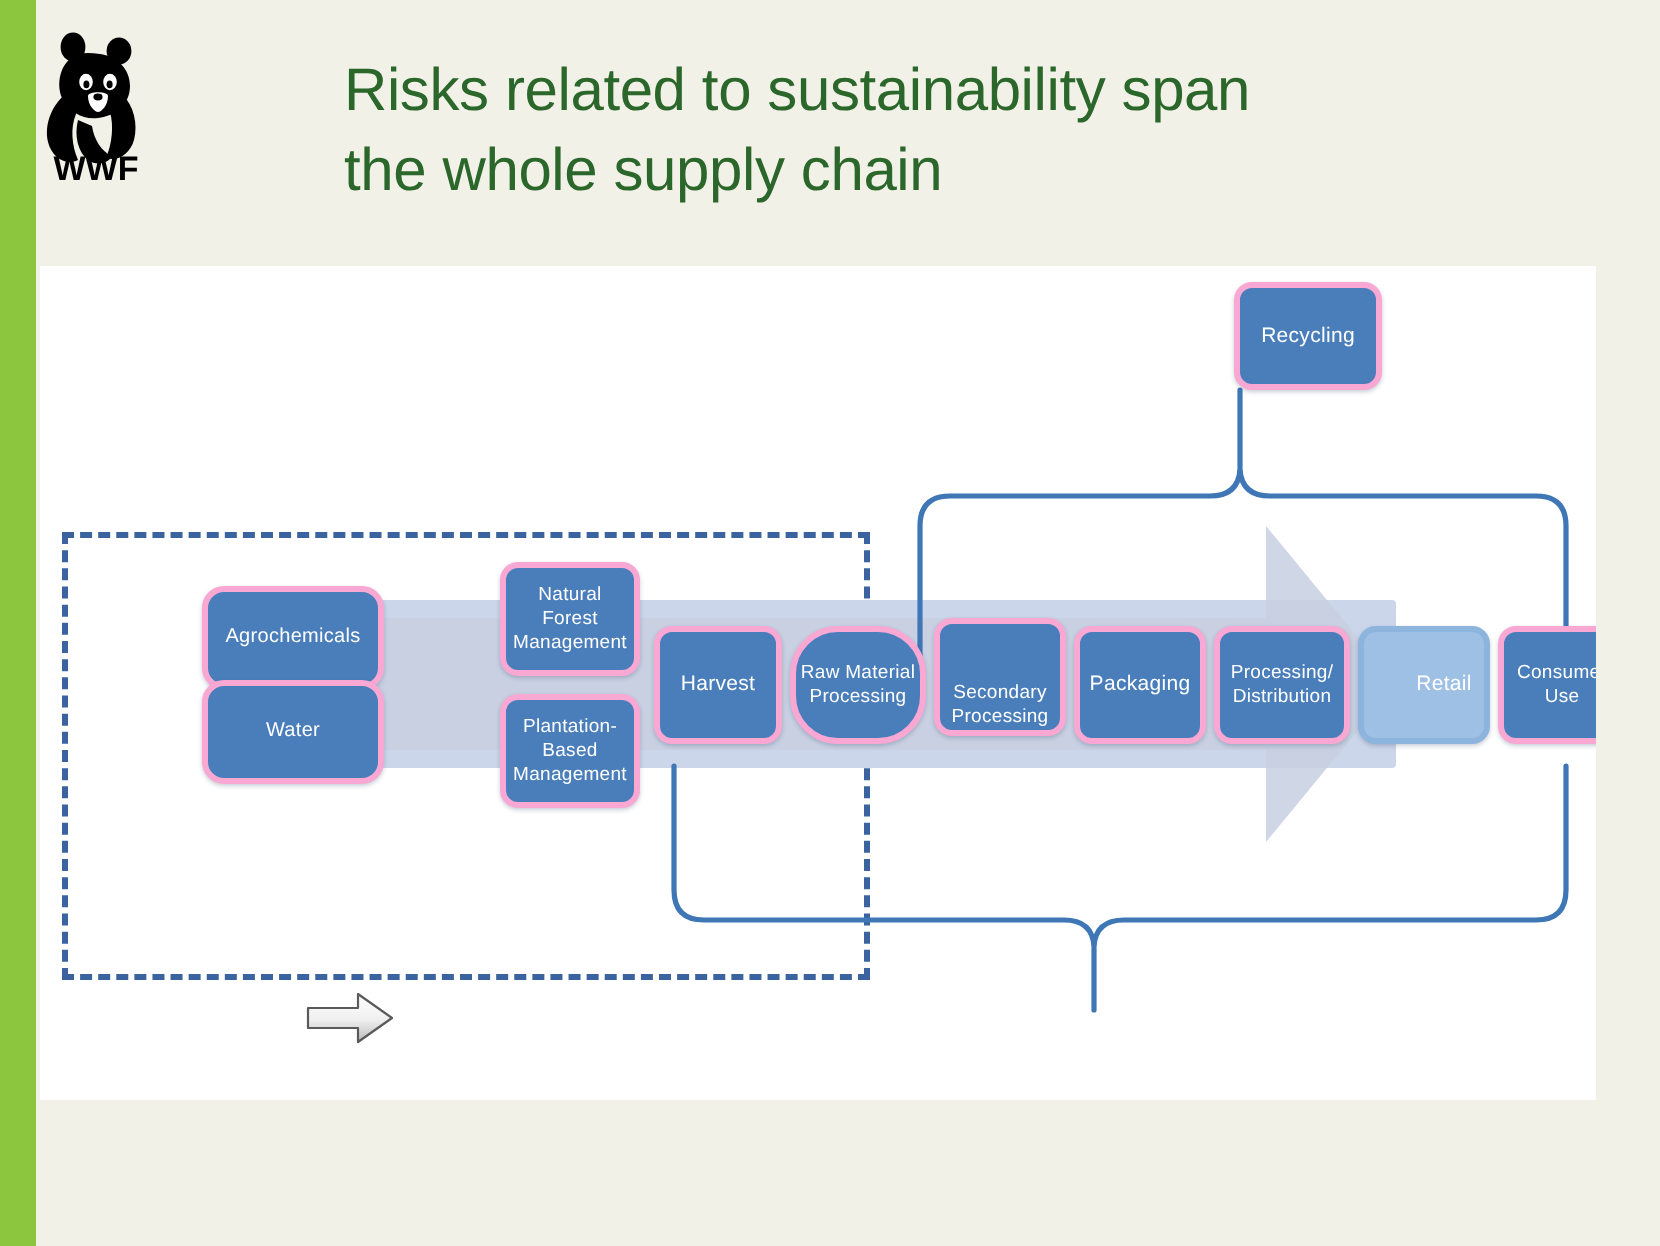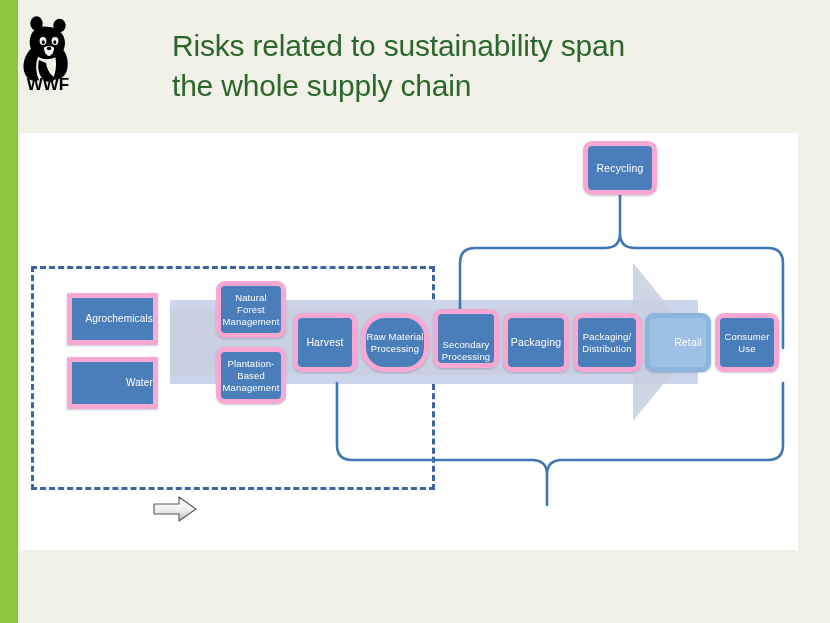--- a/index.html
+++ b/index.html
@@ -75,42 +75,42 @@
     width: 778px;
     height: 417px;
     pointer-events: none;
   }
   
   .node {
     position: absolute;
     box-sizing: border-box;
     border-radius: 9px;
     background: #4a7ebb;
-    border: 5px solid #f9a8d4;
+    border: 3px solid #f9a8d4;
     color: #ffffff;
     display: flex;
     align-items: center;
     justify-content: center;
     text-align: center;
     font-size: 9.5px;
     line-height: 12px;
     letter-spacing: 0.15px;
     white-space: pre-line;
     box-shadow: 0 1px 2px rgba(40,60,90,0.25);
+    margin-left: 34px;
   }
   .node.light {
     background: #9dc0e4;
     border-color: #8db4dd;
     color: #ffffff;
     padding-left: 20px;
   }
   .node.input {
-    border-radius: 1px;
+    border-radius: 11px;
     font-size: 10px;
-    justify-content: flex-end;
   }
   .node.bigtext {
     font-size: 10.5px;
     line-height: 13px;
   }
   
   #dashed-boundary {
     position: absolute;
     left: 11px;
     top: 133px;
@@ -208,21 +208,21 @@
             <stop offset="100%" stop-color="#b9b9b9"></stop>
           </linearGradient>
         </defs>
         <path d="M1 9 L26 9 L26 2 L43 14 L26 26 L26 19 L1 19 Z" fill="url(#arrGrad)" stroke="#5a5a5a" stroke-width="1.1" stroke-linejoin="round"></path>
       </svg>
     </div>
 
     <div class="node input" style="left:47px; top:160px; width:91px; height:52px;">
       <span>Agrochemicals</span>
     </div>
-    <div class="node input" style="left:47px; top:224px; width:91px; height:52px;">
+    <div class="node input" style="left:47px; top:207px; width:91px; height:52px;">
       <span>Water</span>
     </div>
 
     <div class="node" style="left:196px; top:148px; width:70px; height:57px;">
       <span>Natural
 Forest
 Management</span>
     </div>
     <div class="node" style="left:196px; top:214px; width:70px; height:57px;">
       <span>Plantation-
@@ -238,21 +238,21 @@
 Processing</span>
     </div>
     <div class="node" style="left:413px; top:176px; width:66px; height:59px;align-items:flex-end;">
       <span>Secondary
 Processing</span>
     </div>
     <div class="node bigtext" style="left:483px; top:180px; width:66px; height:59px;">
       <span>Packaging</span>
     </div>
     <div class="node" style="left:553px; top:180px; width:68px; height:59px;">
-      <span>Packaging/
+      <span>Processing/
 Distribution</span>
     </div>
     <div class="node light bigtext" style="left:625px; top:180px; width:66px; height:59px;">
       <span>Retail</span>
     </div>
     <div class="node" style="left:695px; top:180px; width:64px; height:59px;">
       <span>Consumer
 Use</span>
     </div>
 

